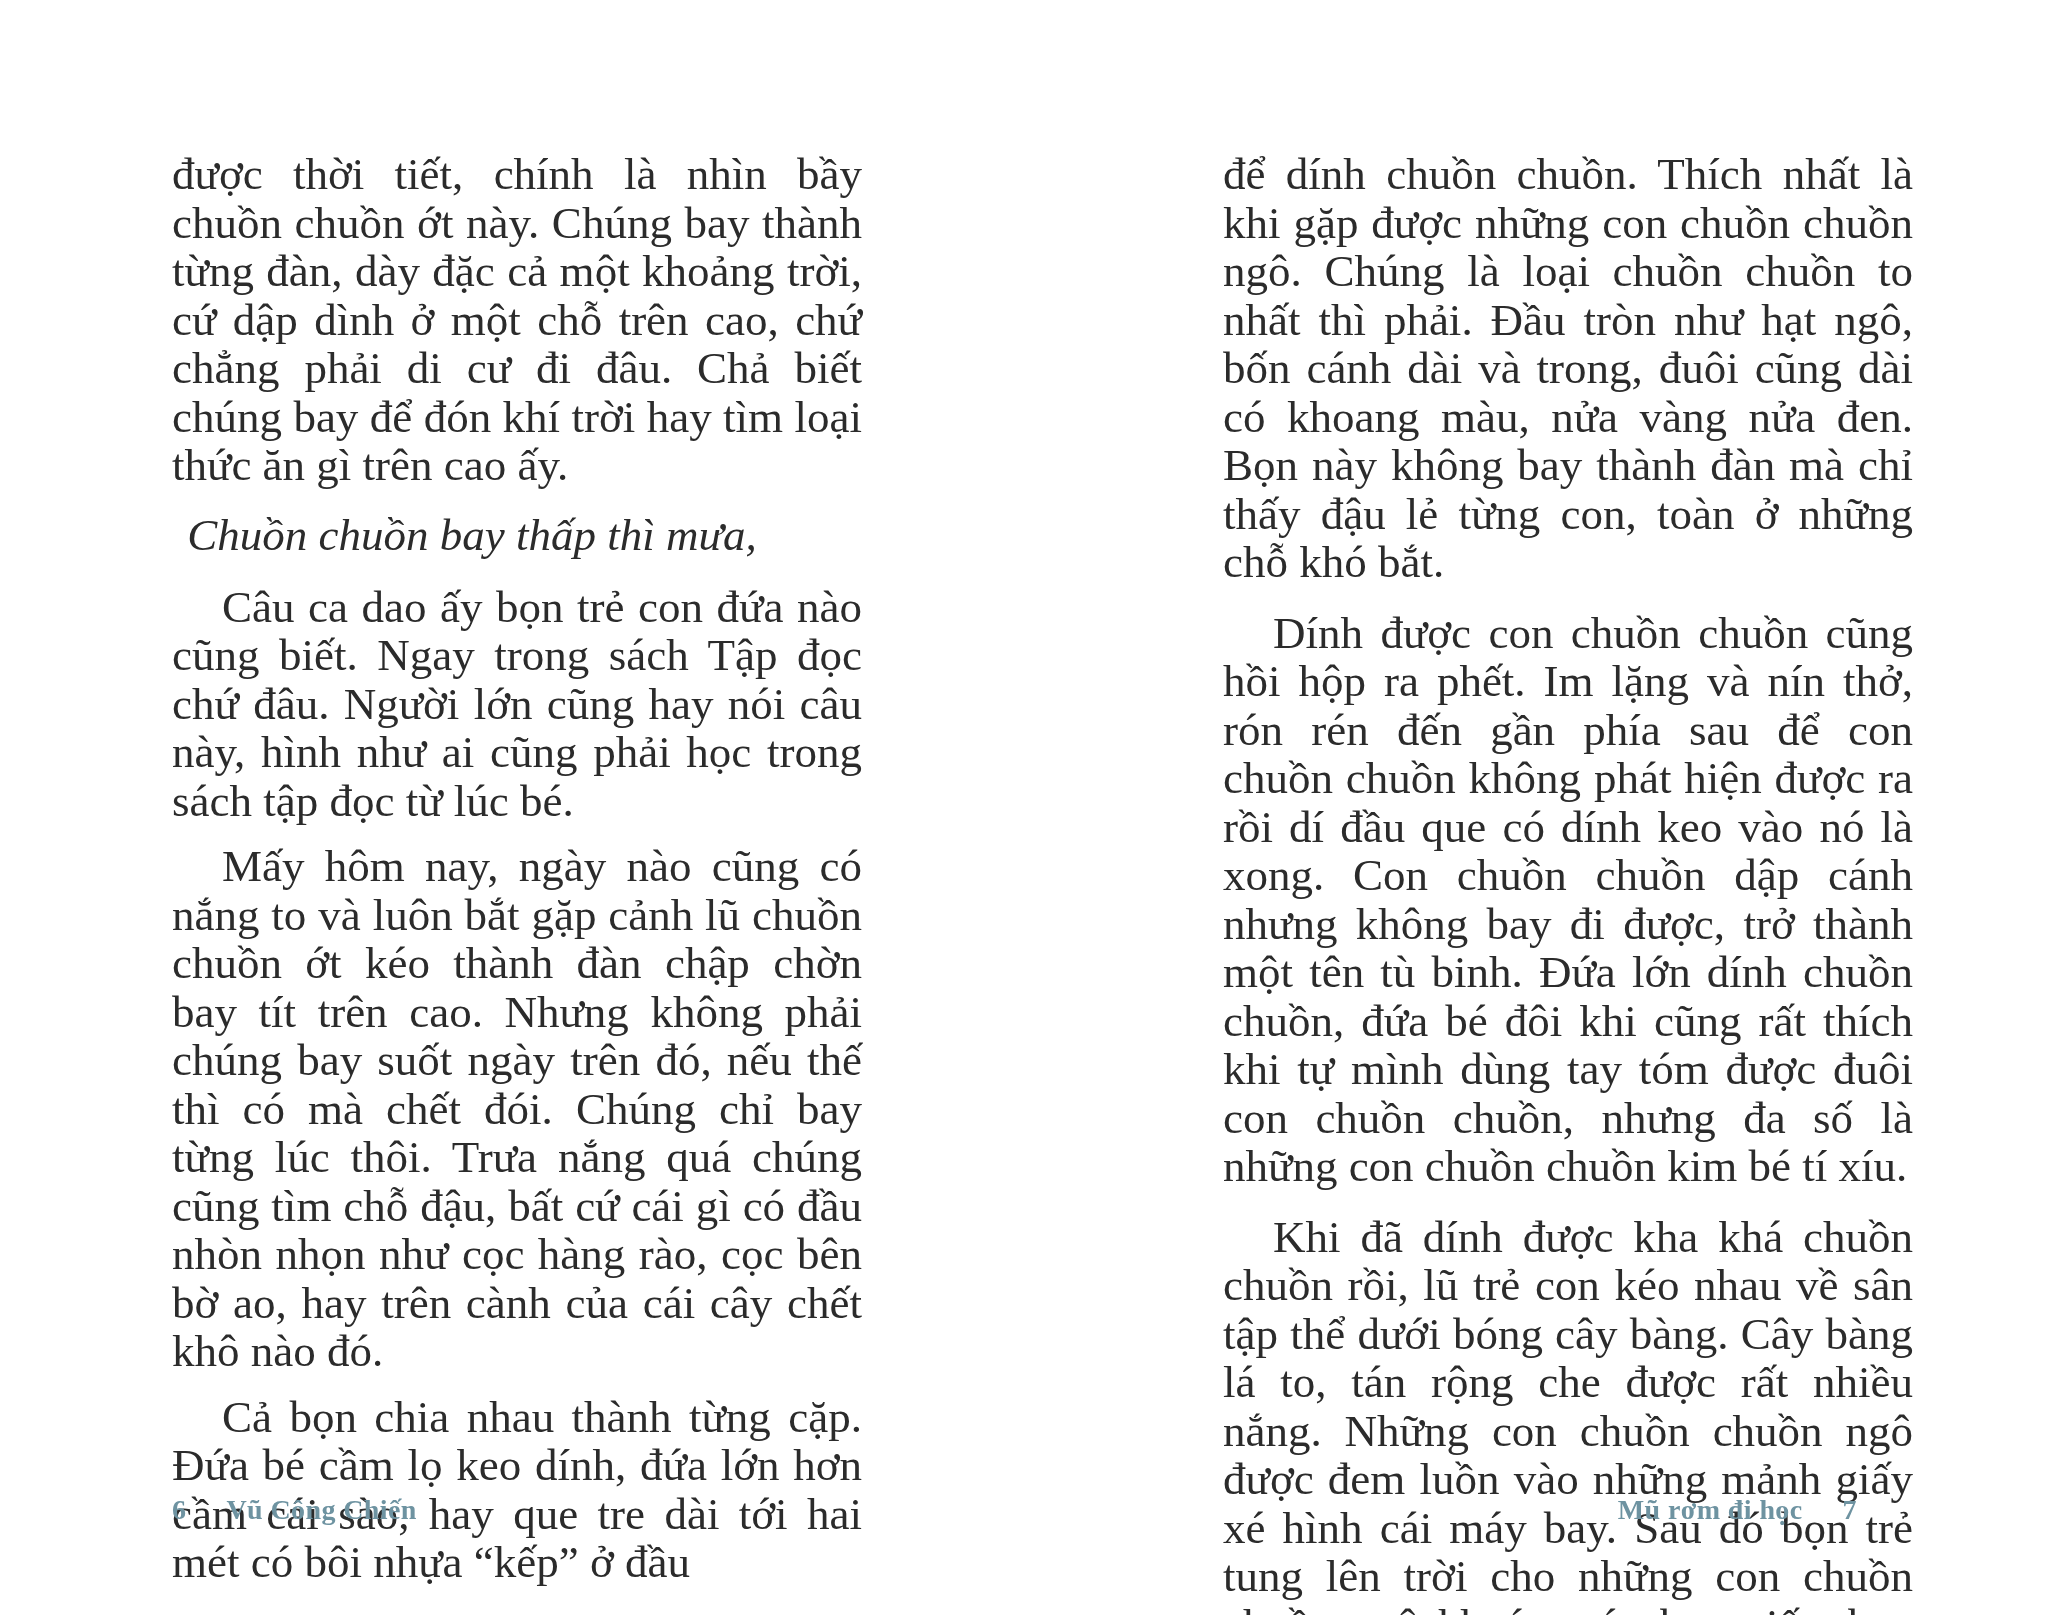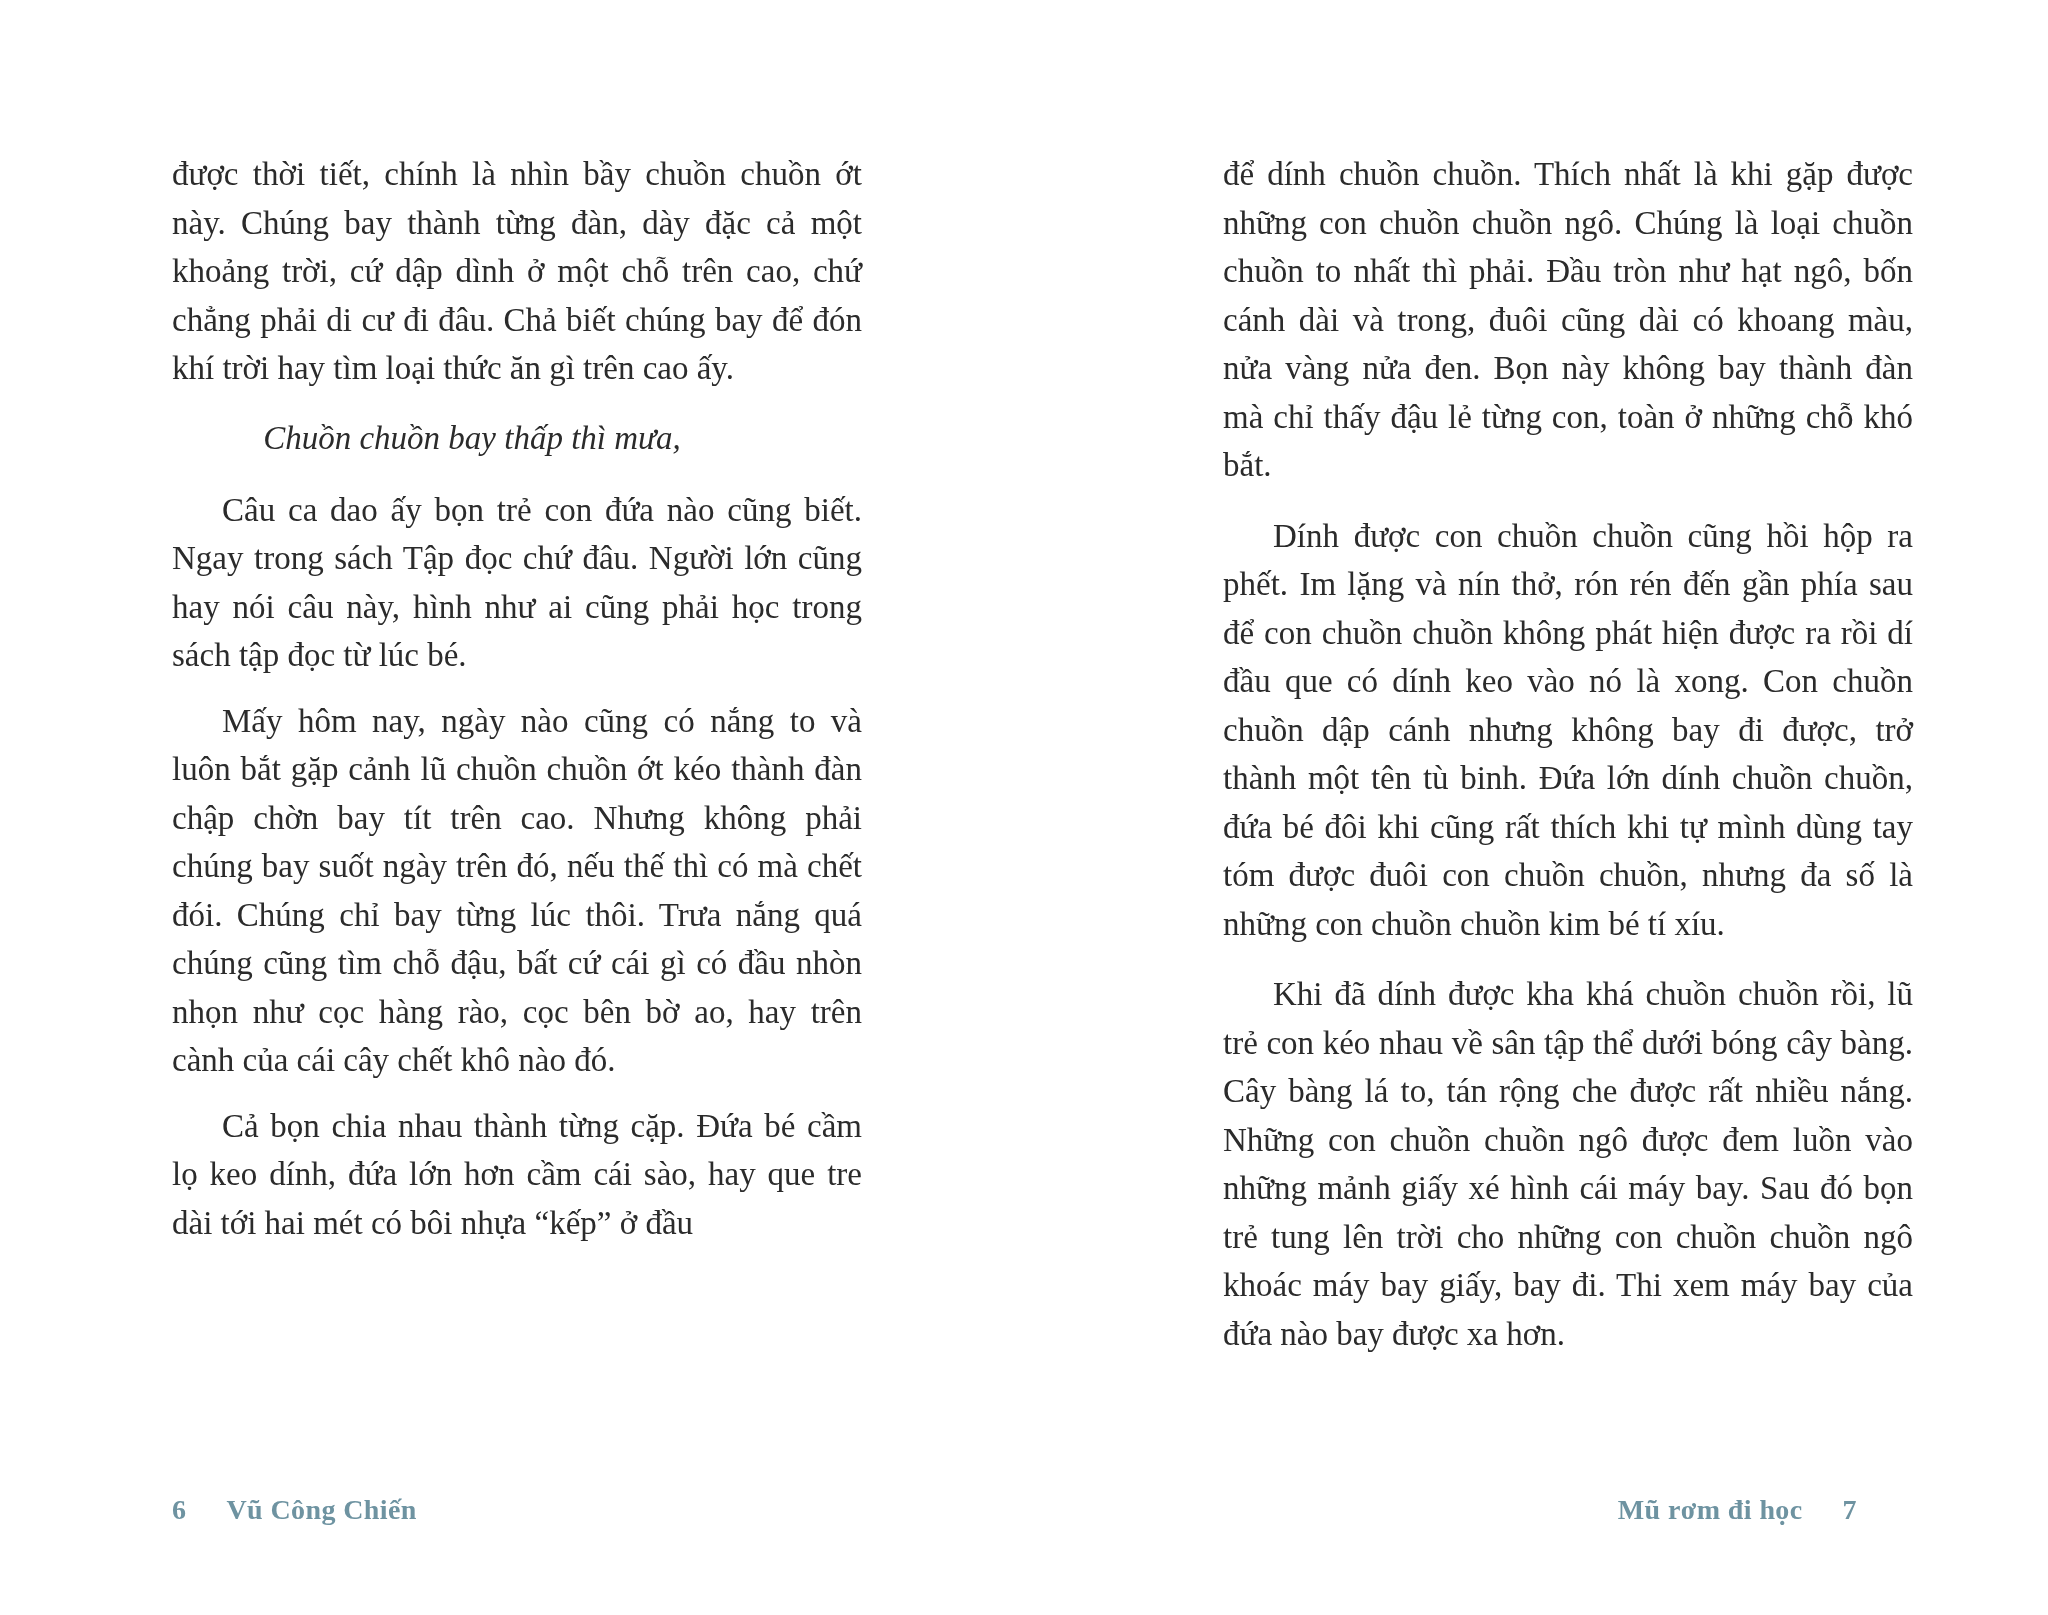--- a/index.html
+++ b/index.html
@@ -11,21 +11,21 @@
     position: relative;
     width: 2048px;
     height: 1615px;
     overflow: hidden;
     font-family: "Liberation Serif", "DejaVu Serif", serif;
   }
   .page-column {
     position: absolute;
     top: 150px;
     width: 690px;
-    font-size: 33px;
+    font-size: 45px;
     line-height: 48.5px;
     color: #2b2b2b;
     text-align: justify;
   }
   .page-column.left  { left: 172px; }
   .page-column.right { left: 1183px; margin-left: 40px; }
 
   .para {
     margin: 0 0 17px 0;
     text-indent: 50px;

